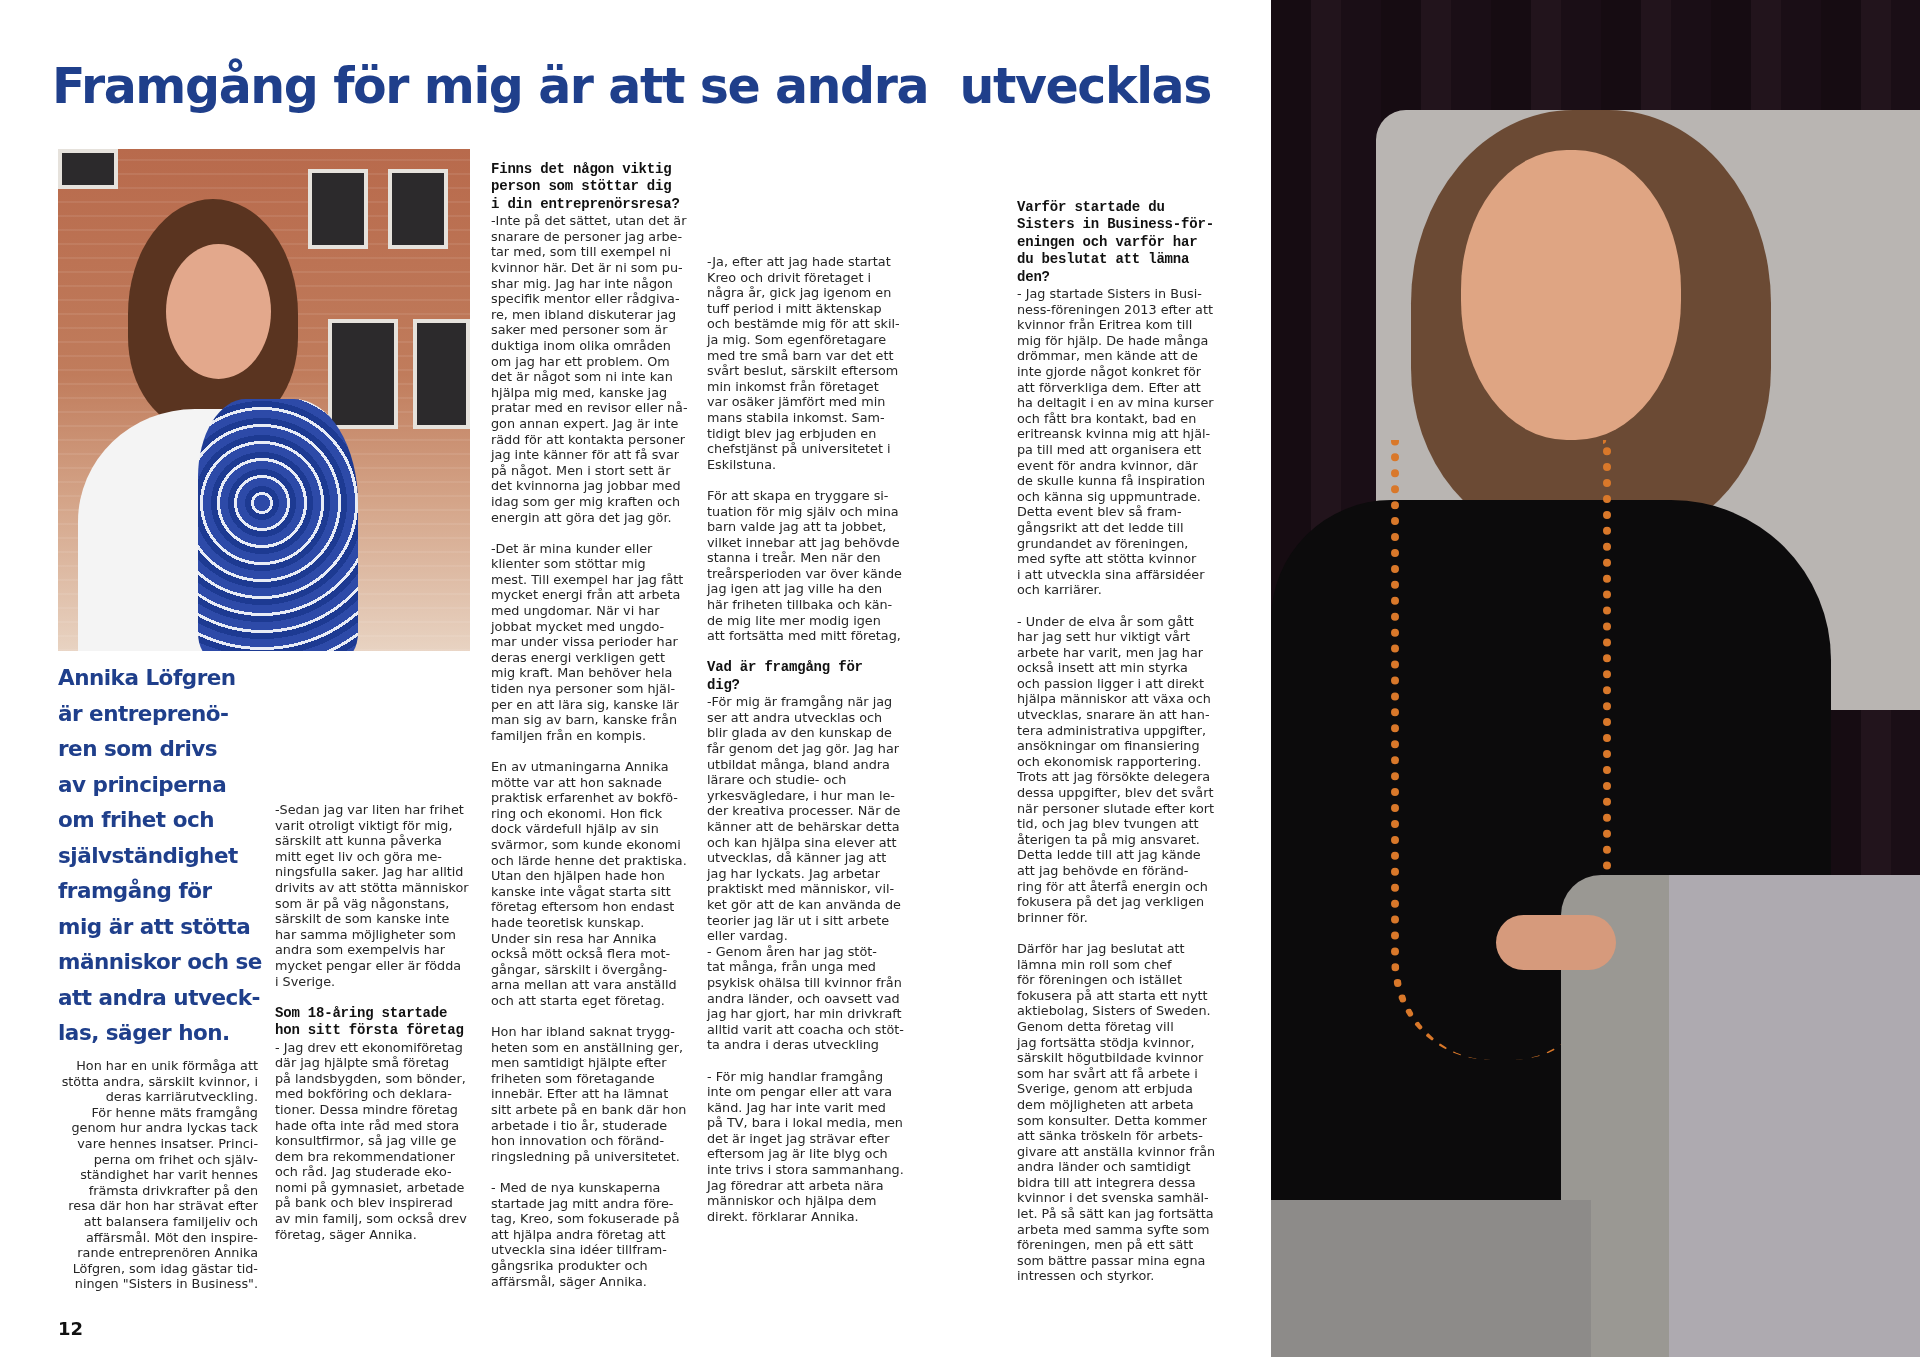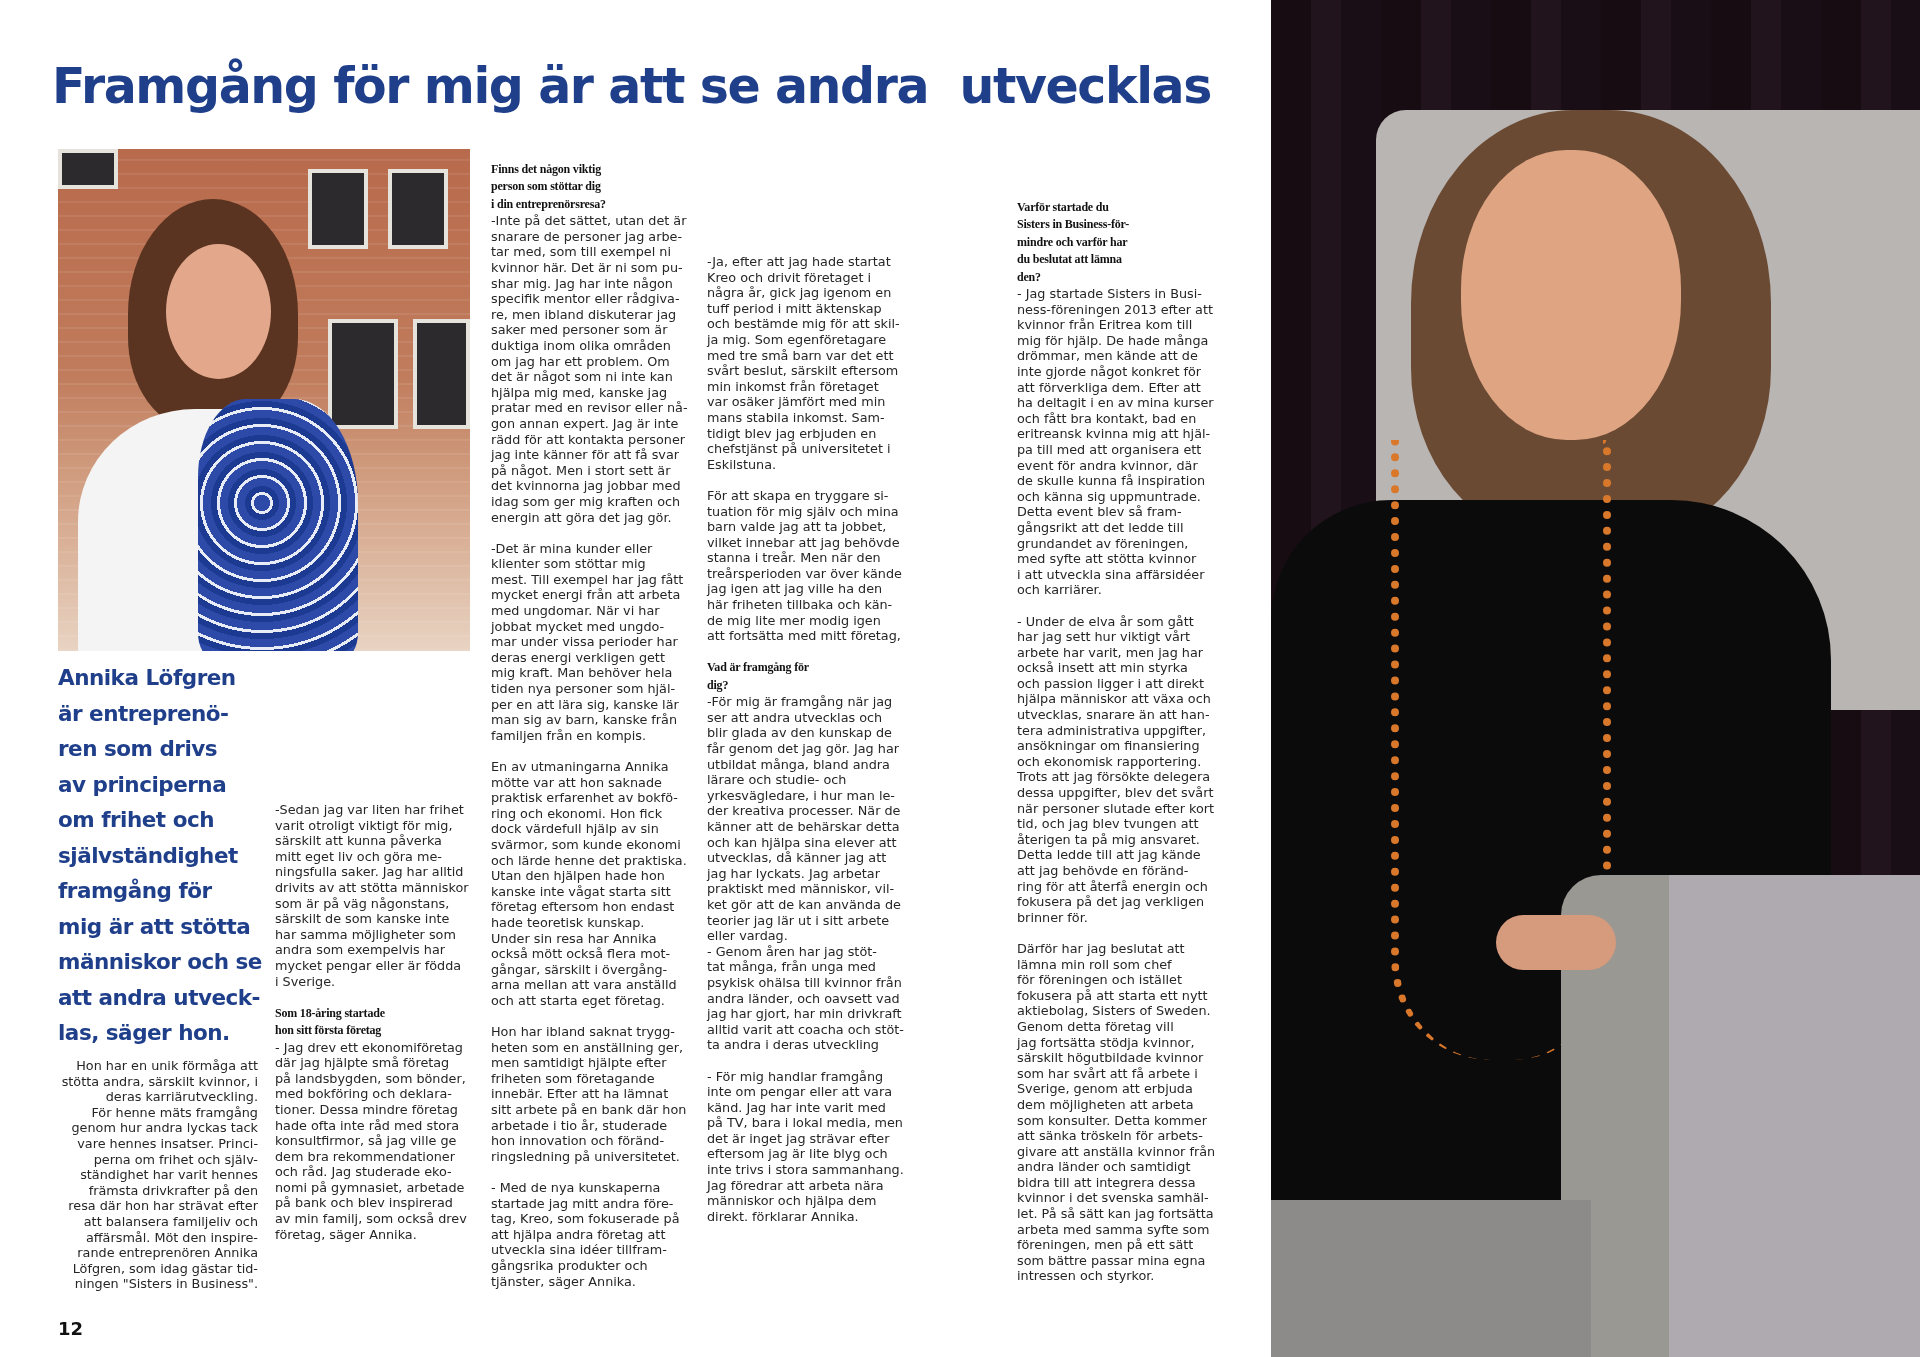--- a/index.html
+++ b/index.html
@@ -41,21 +41,21 @@
   .photo-large .hair { position: absolute; left: 140px; top: 110px; width: 360px; height: 430px; border-radius: 45% 45% 40% 40%; background: #6b4a34; }
   .photo-large .face { position: absolute; left: 190px; top: 150px; width: 220px; height: 290px; border-radius: 48%; background: #dfa583; }
   .photo-large .jacket { position: absolute; left: 0; top: 500px; width: 560px; height: 760px; background: #0c0b0c; border-radius: 120px 160px 0 0; }
   .photo-large .necklace { position: absolute; left: 120px; top: 440px; width: 220px; height: 620px;
     border-left: 8px dotted #d9782a; border-right: 8px dotted #d9782a; border-radius: 0 0 100px 100px; }
   .photo-large .hand { position: absolute; left: 225px; top: 915px; width: 120px; height: 55px; border-radius: 30px; background: #d69a7c; }
 
   .col { position: absolute; font-family: "DejaVu Sans", sans-serif; font-size: 12.8px; line-height: 15.6px; color: #262626; }
   .col p { white-space: pre-line; }
   .col .gap { height: 15.6px; }
-  .q { font-family: Liberation Serif, serif; font-weight: bold; font-size: 12px; line-height: 17.4px; color: #111; white-space: pre-line; letter-spacing: -0.2px; }
+  .q { font-family: Liberation Mono, monospace; font-weight: bold; font-size: 14px; line-height: 17.4px; color: #111; white-space: pre-line; letter-spacing: -0.2px; }
 
   .lead {
     position: absolute; left: 58px; top: 660px; width: 210px;
     font-family: "DejaVu Sans", sans-serif; font-weight: bold; font-size: 21.5px;
     line-height: 35.5px; color: #1f3f8b; white-space: pre-line; letter-spacing: -0.5px;
   }
 
   .page-number { position: absolute; left: 58px; top: 1310px; font-family: "DejaVu Sans", sans-serif; font-weight: bold; font-size: 18px; color: #111; margin-top: 8px; }
 </style>
 </head>
@@ -202,21 +202,21 @@
 arbetade i tio år, studerade
 hon innovation och föränd-
 ringsledning på universitetet.</p>
   <div class="gap"></div>
   <p>- Med de nya kunskaperna
 startade jag mitt andra före-
 tag, Kreo, som fokuserade på
 att hjälpa andra företag att
 utveckla sina idéer tillfram-
 gångsrika produkter och
-tjänster, säger Annika.</p>
+affärsmål, säger Annika.</p>
 </div>
 
 <div class="col" style="left:707px; top:254px; width:210px;">
   <p>-Ja, efter att jag hade startat
 Kreo och drivit företaget i
 några år, gick jag igenom en
 tuff period i mitt äktenskap
 och bestämde mig för att skil-
 ja mig. Som egenföretagare
 med tre små barn var det ett
@@ -273,21 +273,21 @@
 eftersom jag är lite blyg och
 inte trivs i stora sammanhang.
 Jag föredrar att arbeta nära
 människor och hjälpa dem
 direkt. förklarar Annika.</p>
 </div>
 
 <div class="col" style="left:1017px; top:199px; width:215px;">
   <div class="q">Varför startade du
 Sisters in Business-för-
-mindre och varför har
+eningen och varför har
 du beslutat att lämna
 den?</div>
   <p>- Jag startade Sisters in Busi-
 ness-föreningen 2013 efter att
 kvinnor från Eritrea kom till
 mig för hjälp. De hade många
 drömmar, men kände att de
 inte gjorde något konkret för
 att förverkliga dem. Efter att
 ha deltagit i en av mina kurser

